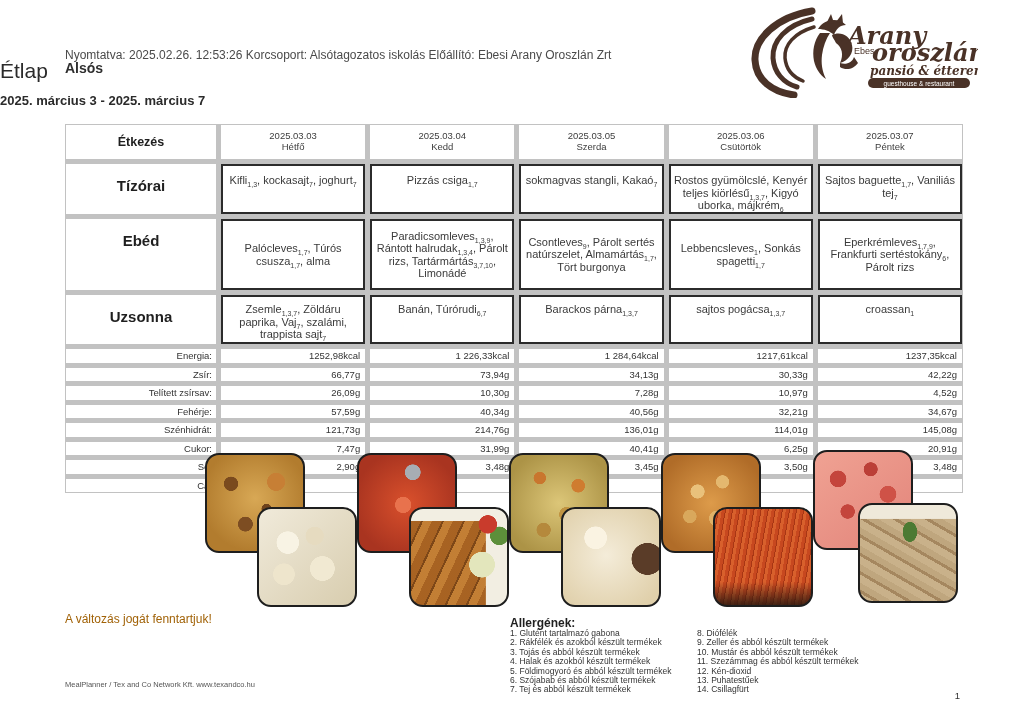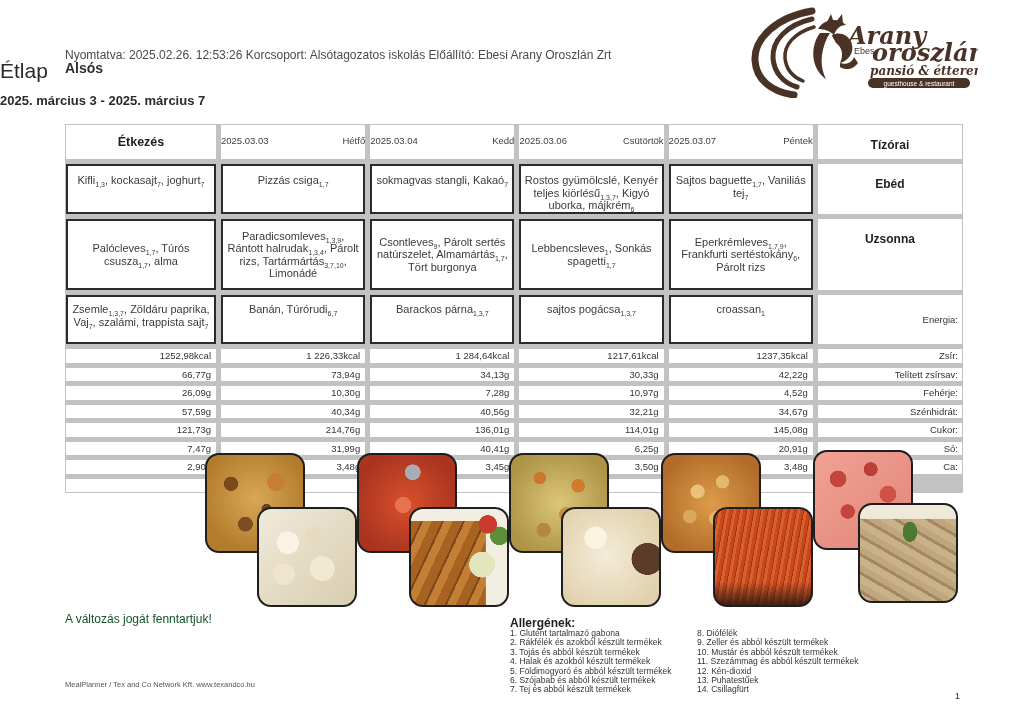--- a/index.html
+++ b/index.html
@@ -6,22 +6,22 @@
 html,body{width:1024px;height:724px;background:#fff;font-family:"Liberation Sans",sans-serif;color:#3a3a3a;overflow:hidden}
 .page{position:absolute;inset:0;width:1024px;height:724px;background:#fff}
 .meta{position:absolute;left:65px;top:48px;font-size:12px;color:#4a4a4a}
 .group{position:absolute;left:65px;top:60px;font-size:14px;font-weight:bold;color:#2f2f2f}
 .title{position:absolute;left:0;top:59px;width:1024px;text-align:left;font-size:21px;color:#2b2b2b}
 .daterange{position:absolute;left:0;top:93px;width:1024px;font-size:13px;font-weight:bold;color:#2b2b2b}
 .logo{position:absolute;left:748px;top:4px;width:230px;height:94px}
 .menu-table{position:absolute;left:65px;top:124px;width:898px;display:grid;grid-template-columns:150px repeat(5,1fr);grid-template-rows:34px 50px 71px 49px repeat(8,13.5px);gap:5px;background:#c2c2c2;border:1px solid #c2c2c2}
 .c{background:#fff;overflow:hidden}
 .lh{display:flex;align-items:center;justify-content:center;font-weight:bold;font-size:12.5px;color:#1f1f1f}
-.dh{display:flex;flex-direction:row;align-items:center;justify-content:space-between;padding:5px 0 8px;font-size:9.5px;color:#3d3d3d}
-.ml{display:flex;justify-content:center;padding-top:13px;font-weight:bold;font-size:12px;color:#1f1f1f}
+.dh{display:flex;flex-direction:column;align-items:center;justify-content:space-between;padding:5px 0 8px;font-size:9.5px;color:#3d3d3d}
+.ml{display:flex;justify-content:center;padding-top:13px;font-weight:bold;font-size:15px;color:#1f1f1f}
 .mc{border:2px solid #2b2b2b;display:flex;justify-content:center;text-align:center;font-size:11px;line-height:12.5px;color:#3a3a3a;padding:2px 3px}
 .mc span{width:100%}
 .mt{align-items:flex-start;padding-top:8px}
 .me{align-items:center}
 .mu{align-items:flex-start;padding-top:6px}
 sub{font-size:7px;line-height:0}
 .nl{display:flex;align-items:center;justify-content:flex-end;padding-right:4px;font-size:9.5px;color:#333}
 .nv{display:flex;align-items:center;justify-content:flex-end;padding-right:5px;font-size:9.5px;color:#333}
 .photo{position:absolute;width:100px;height:100px;border:2px solid #1e1e1e;border-radius:14px}
 .back{z-index:1}.front{z-index:2}
@@ -33,21 +33,21 @@
 .p1b{background:radial-gradient(circle at 25% 30%,#7a4a1e 0 7%,transparent 7.5%),radial-gradient(circle at 62% 56%,#6e421c 0 6%,transparent 6.5%),radial-gradient(circle at 40% 72%,#7d4d22 0 8%,transparent 8.5%),radial-gradient(circle at 72% 28%,#c77f35 0 9%,transparent 9.5%),radial-gradient(circle at 50% 45%,#d8a855,#b27c2e 75%)}
 .p1f{background:radial-gradient(circle at 30% 35%,#f8f3e4 0 12%,transparent 12.5%),radial-gradient(circle at 66% 62%,#f1e9d2 0 14%,transparent 14.5%),radial-gradient(circle at 58% 28%,#e6dbc0 0 10%,transparent 10.5%),radial-gradient(circle at 26% 68%,#eee5cc 0 11%,transparent 11.5%),linear-gradient(135deg,#f0eada,#d8cdaf)}
 .p2b{background:radial-gradient(circle at 56% 18%,#a7adb3 0 8%,transparent 8.5%),radial-gradient(circle at 46% 52%,#e8724d 0 11%,transparent 11.5%),radial-gradient(circle at 50% 50%,#d9502c,#a93420 78%)}
 .p2f{background:radial-gradient(circle at 80% 16%,#c93b2c 0 8%,transparent 8.5%),radial-gradient(circle at 92% 28%,#5d8f3a 0 8%,transparent 8.5%),radial-gradient(circle at 74% 58%,#e3e6bc 0 14%,transparent 14.5%),repeating-linear-gradient(115deg,rgba(165,94,28,.97) 0 9px,rgba(122,66,17,.97) 9px 11px,rgba(193,123,47,.97) 11px 19px) 0 100%/78% 88% no-repeat,#f2eee2}
 .p3b{background:radial-gradient(circle at 30% 24%,#c9762e 0 6%,transparent 6.5%),radial-gradient(circle at 70% 32%,#cf7c30 0 7%,transparent 7.5%),radial-gradient(circle at 58% 62%,#c09441 0 9%,transparent 9.5%),radial-gradient(circle at 34% 78%,#b5893c 0 7%,transparent 7.5%),radial-gradient(circle at 50% 50%,#dcc678,#ac9346 82%)}
 .p3f{background:radial-gradient(circle at 88% 52%,#5a3c28 0 16%,transparent 16.5%),radial-gradient(circle at 34% 30%,#faf3e2 0 12%,transparent 12.5%),radial-gradient(circle at 45% 48%,#f4ecd9,#e0d0ab 85%)}
 .p4b{background:radial-gradient(circle at 36% 38%,#e9c17b 0 8%,transparent 8.5%),radial-gradient(circle at 62% 28%,#e4b86f 0 7%,transparent 7.5%),radial-gradient(circle at 56% 66%,#e0b167 0 9%,transparent 9.5%),radial-gradient(circle at 28% 64%,#d9a85c 0 7%,transparent 7.5%),radial-gradient(circle at 50% 50%,#dd9b4a,#b06c28 82%)}
 .p4f{background:linear-gradient(rgba(0,0,0,0) 76%,rgba(40,24,16,.85)),repeating-linear-gradient(100deg,#c7481f 0 3px,#a83614 3px 4px,#d8602c 4px 7px)}
 .p5b{background:radial-gradient(circle at 24% 28%,#c4453c 0 8%,transparent 8.5%),radial-gradient(circle at 58% 18%,#bb3f37 0 7%,transparent 7.5%),radial-gradient(circle at 76% 44%,#cf5247 0 9%,transparent 9.5%),radial-gradient(circle at 34% 62%,#c4453c 0 8%,transparent 8.5%),radial-gradient(circle at 62% 80%,#cf5247 0 7%,transparent 7.5%),linear-gradient(140deg,#f0a293,#e2847a)}
 .p5f{background:radial-gradient(ellipse at 52% 28%,#4c7a33 0 10%,transparent 10.5%),linear-gradient(#efe9da 0,#efe9da 14%,rgba(0,0,0,0) 15%),repeating-linear-gradient(30deg,#c9b18a 0 7px,#a5875f 7px 10px,#bfa67e 10px 16px)}
-.notice{position:absolute;left:65px;top:612px;font-size:12px;color:#14532d}
+.notice{position:absolute;left:65px;top:612px;font-size:12px;color:#a16207}
 .atitle{position:absolute;left:510px;top:616px;font-size:12px;font-weight:bold;color:#1f1f1f}
 .acol{position:absolute;top:629px;font-size:8.5px;line-height:9.4px;color:#333}
 .a1{left:510px}.a2{left:697px}
 .credit{position:absolute;left:65px;top:680px;font-size:7.5px;color:#555}
 .pagenum{position:absolute;left:930px;top:690px;width:30px;text-align:right;font-size:9.5px;color:#333}
 </style>
 </head>
 <body>
 
 <div class="page">
@@ -85,20 +85,24 @@
   <div class="menu-table">
 
     <div class="c lh">Étkezés</div>
     <div class="c dh">
         <div>2025.03.03</div>
         <div>Hétfő</div>
       </div>
     <div class="c dh">
         <div>2025.03.04</div>
         <div>Kedd</div>
+      </div>
+    <div class="c dh">
+        <div>2025.03.05</div>
+        <div>Szerda</div>
       </div>
     <div class="c dh">
         <div>2025.03.06</div>
         <div>Csütörtök</div>
       </div>
     <div class="c dh">
         <div>2025.03.07</div>
         <div>Péntek</div>
       </div>
 

